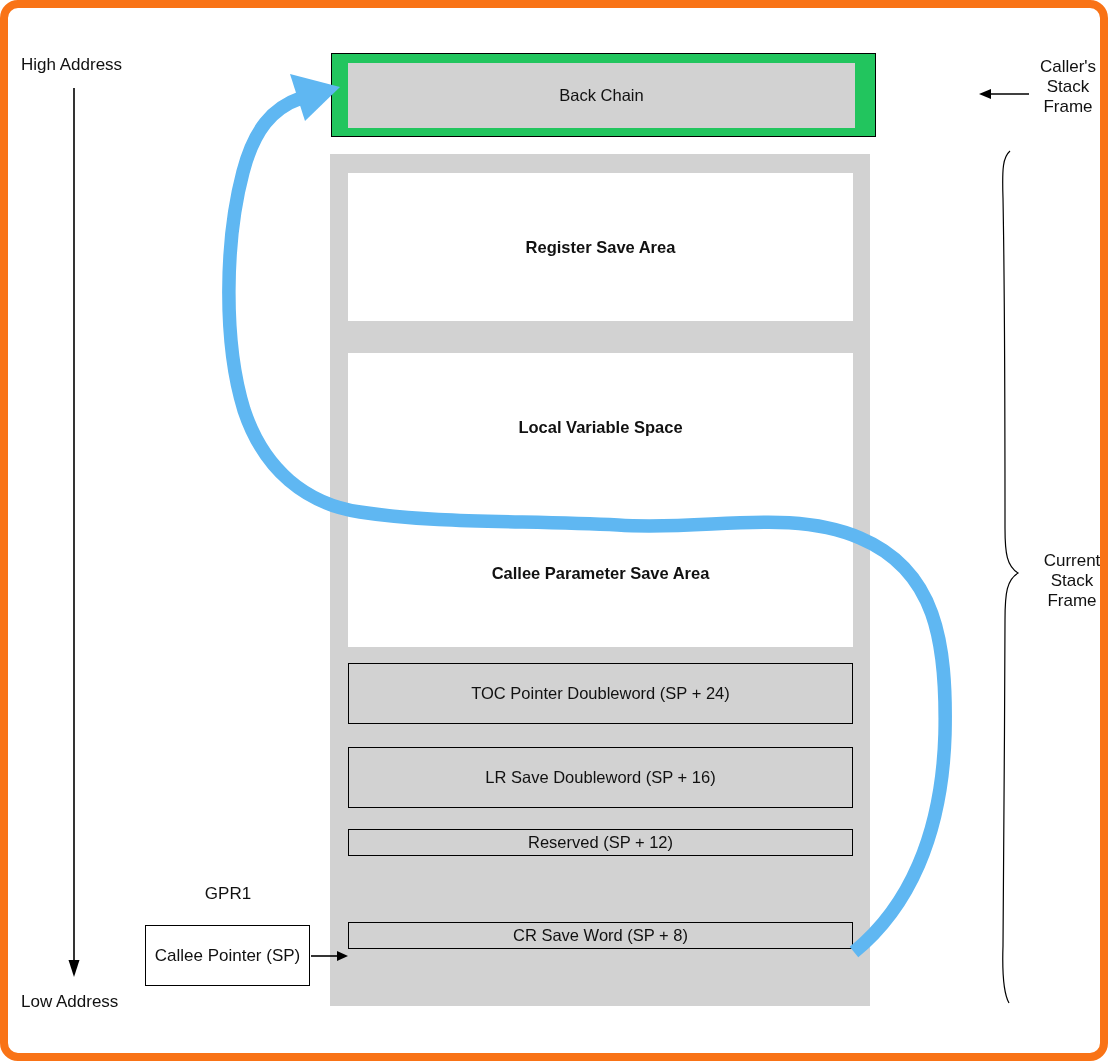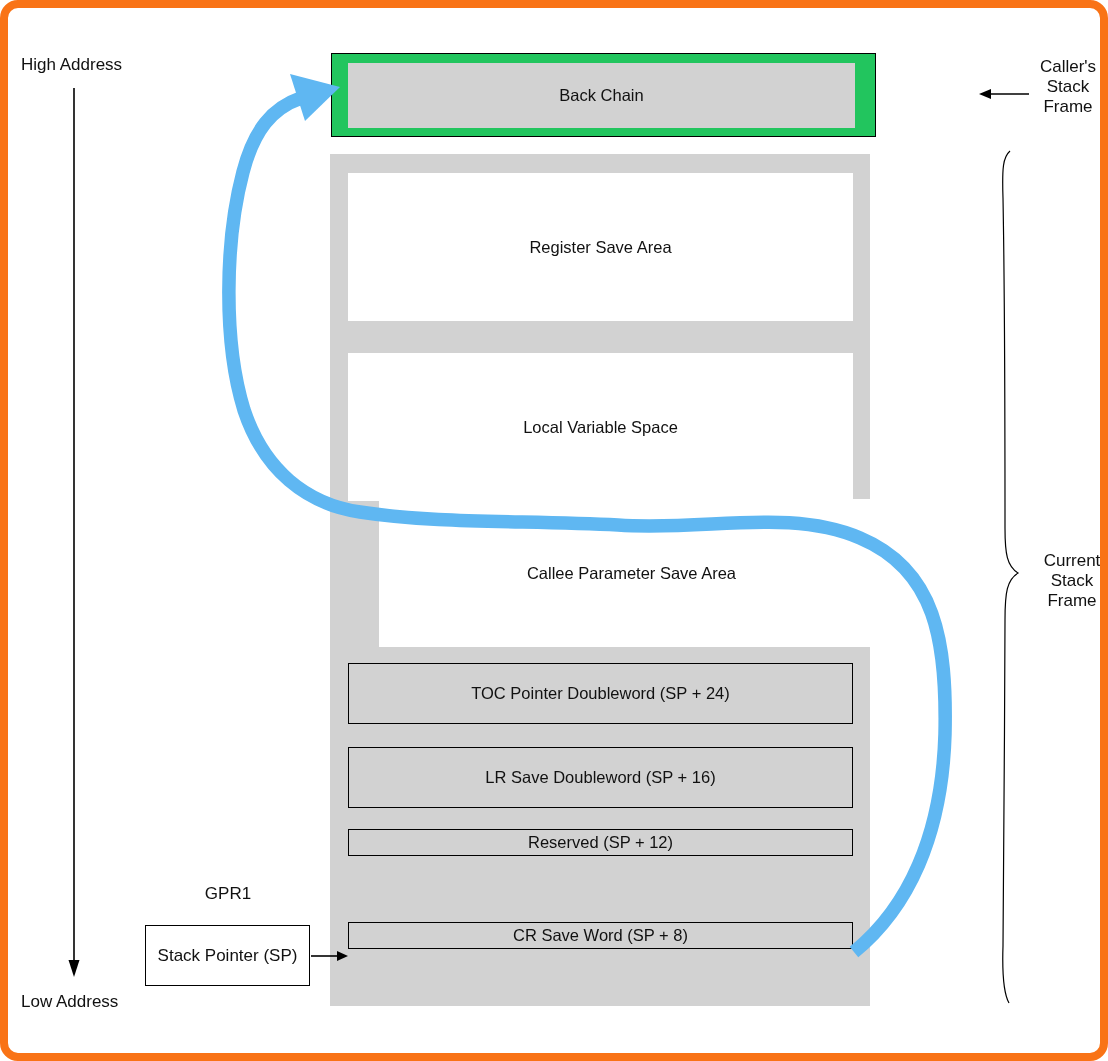--- a/index.html
+++ b/index.html
@@ -30,25 +30,25 @@
   #frame-container{
     position:absolute;left:322px;top:146px;width:540px;height:852px;
     background:#D2D2D2;
   }
   .slot{
     position:absolute;left:18px;width:505px;
     box-sizing:border-box;
     display:flex;align-items:center;justify-content:center;
     font-size:16.5px;text-align:center;
   }
-  .slot.white{background:#ffffff;}
+  .slot.white{background:#ffffff;font-weight:bold;}
   .slot.gray{background:#D2D2D2;border:1.5px solid #000;}
   #slot-0{top:19px;height:148px;}
   #slot-1{top:184px;height:148px;margin-top:15px;}
-  #slot-2{top:345px;height:148px;margin-left:31px;}
+  #slot-2{top:345px;height:148px;}
   #slot-3{top:509px;height:61px;}
   #slot-4{top:593px;height:61px;}
   #slot-5{top:675px;height:27px;}
   #slot-6{top:724px;height:27px;margin-top:44px;}
   #slot-7{top:770px;height:63px;}
   #gpr1-label{position:absolute;left:170px;top:876px;width:100px;text-align:center;font-size:17px;}
   #sp-box{
     position:absolute;left:137px;top:917px;width:165px;height:61px;
     box-sizing:border-box;border:1.5px solid #000;background:#fff;
     display:flex;align-items:center;justify-content:center;font-size:17px;
@@ -102,21 +102,21 @@
   </div>
 
   <div class="side-label" id="current-label">
     <span style="display:block">Current</span>
     <span style="display:block">Stack</span>
     <span style="display:block">Frame</span>
   </div>
 
   <div id="gpr1-label">GPR1</div>
   <div id="sp-box">
-    <span>Stack Pointer (SP)</span>
+    <span>Callee Pointer (SP)</span>
   </div>
 
   <svg class="overlay" width="1108" height="1061" viewBox="0 0 1108 1061">
 
     <g>
       <line x1="66" y1="80" x2="66" y2="953" stroke="#000" stroke-width="1.6"></line>
       <polygon points="66,969 60.5,952 71.5,952" fill="#000"></polygon>
     </g>
 
     <g>

